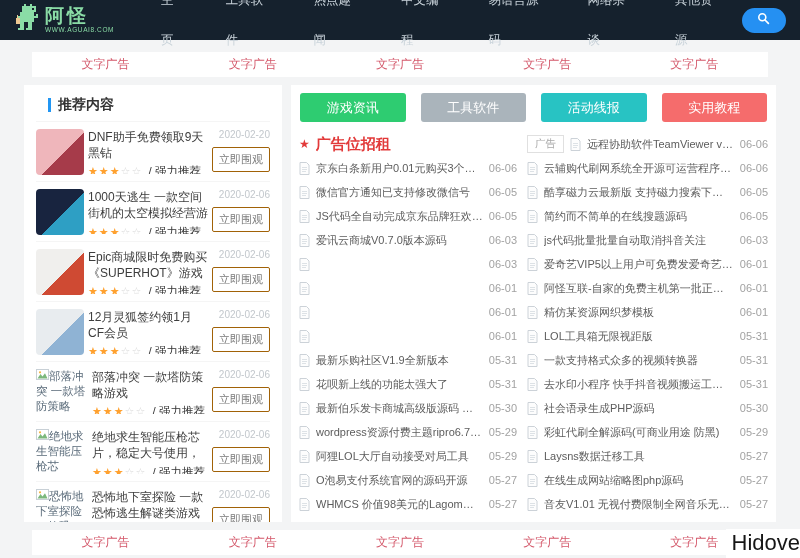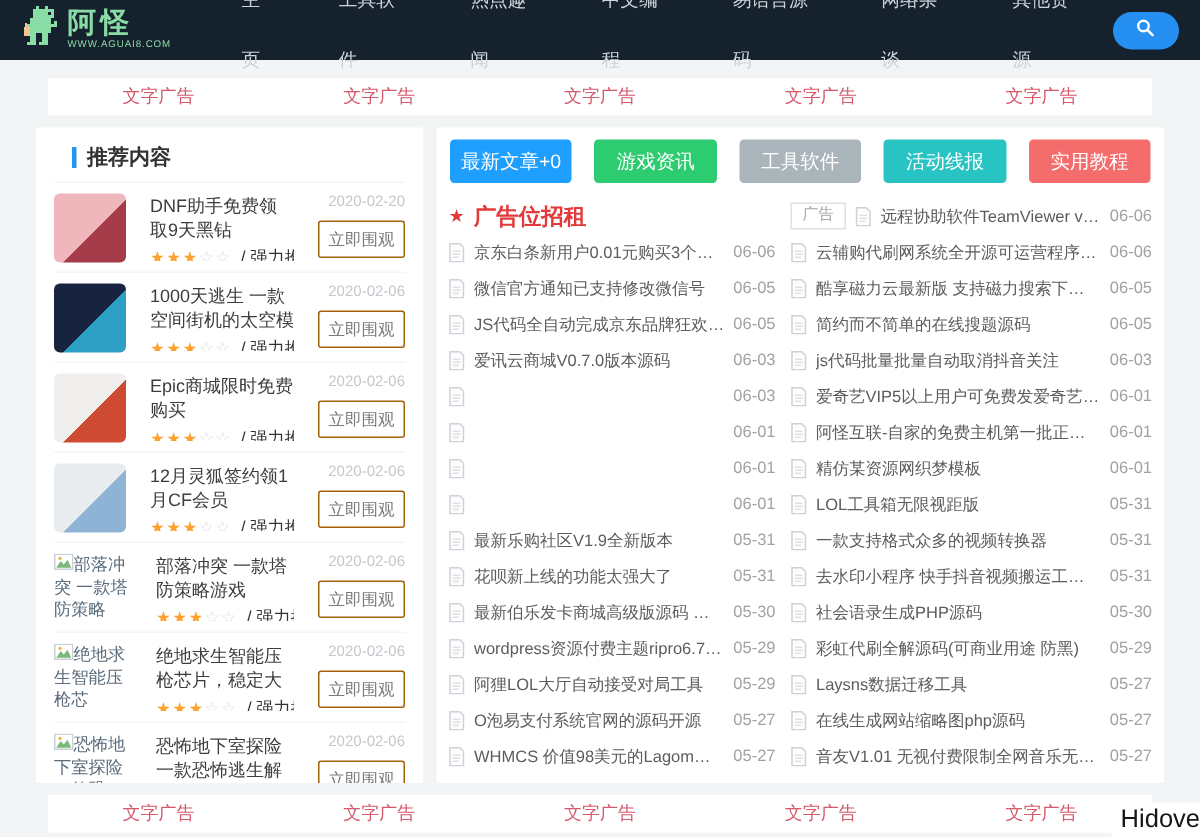--- a/index.html
+++ b/index.html
@@ -31,21 +31,21 @@
   
   .content { display:flex; align-items:stretch; gap:9px; margin:0 24px; height:437px; }
   .card { background:#fff; overflow:hidden; }
   .side-card { width:258px; padding:8px 12px; flex:none; }
   .main-card { flex:1; padding:6px 8px 8px; display:flex; flex-direction:column; }
 
   
   .side-head { display:flex; align-items:center; gap:7px; padding:3px 12px 7px; }
   .side-accent { width:3px; height:14px; background:#2196f3; }
   .side-title { font-size:14px; color:#333; font-weight:bold; }
-  .sitem { display:flex; gap:16px; padding:7px 0; height:60px; border-top:1px solid #f5f5f5; }
+  .sitem { display:flex; gap:4px; padding:7px 0; height:60px; border-top:1px solid #f5f5f5; }
   .thumb { width:48px; height:46px; border-radius:4px; flex:none; cursor:pointer; }
   .thumb.broken { background:#fff; border-radius:0; font-size:11.5px; color:#5a6b7a;
     line-height:1.3; width:52px; overflow:hidden; }
   .smid { flex:1; min-width:0; overflow:hidden; }
   .stitle { display:block; font-size:12px; color:#3d3d3d; line-height:1.35; max-height:33px; overflow:hidden; }
   .srating { margin-top:3px; font-size:11px; white-space:nowrap; }
   .star-f { color:#ffa12f; letter-spacing:1px; }
   .star-e { color:#d9d9d9; letter-spacing:1px; }
   .rating-label { color:#333; font-weight:normal; font-size:11.5px; margin-left:3px; }
   .sright { flex:none; width:58px; display:flex; flex-direction:column; align-items:flex-end; gap:7px; }
@@ -65,21 +65,21 @@
   .alist.right { flex:1; }
   .arow { display:flex; align-items:center; height:24px; gap:6px; }
   .docicon { flex:none; display:inline-flex; }
   .atitle { flex:1; min-width:0; white-space:nowrap; overflow:hidden; text-overflow:ellipsis;
     font-size:11px; color:#5c5c5c; cursor:pointer; }
   .adate { flex:none; font-size:11px; color:#a2a2a2; }
   .badge { flex:none; font-size:10.5px; color:#a8a8a8; border:1px solid #e0e0e0; padding:1px 7px; line-height:1.25; }
   .adhead-star { color:#e23a3a; font-size:12px; flex:none; }
   .atitle.adhead { color:#e23a3a; font-weight:bold; font-size:15px; }
 
-  .footer-brand { position:absolute; right:0; bottom:0; font-size:17px; color:#161616; background:#fff; padding:1px 0 2px 6px; }
+  .footer-brand { position:absolute; right:0; bottom:0; font-size:22px; color:#161616; background:#fff; padding:1px 0 2px 6px; }
 </style>
 </head>
 <body>
 
 <div class="navbar">
   <div class="logo">
     <span>
       <svg width="26" height="28" viewBox="0 0 13 14" shape-rendering="crispEdges">
         <g fill="#8adca6">
           <rect x="5" y="0" width="1" height="1"></rect>
@@ -225,21 +225,20 @@
           <div class="sright">
             <span class="sdate">2020-02-06</span>
             <button class="view-btn">立即围观</button>
           </div>
         </div>
       </div>
   </div>
 
   <div class="card main-card">
     <div class="btn-row" id="cat-btns">
-        <button class="cat-btn" style="background: rgb(30, 159, 255);">最新文章+0</button>
         <button class="cat-btn" style="background: rgb(46, 204, 113);">游戏资讯</button>
         <button class="cat-btn" style="background: rgb(170, 180, 187);">工具软件</button>
         <button class="cat-btn" style="background: rgb(40, 195, 195);">活动线报</button>
         <button class="cat-btn" style="background: rgb(245, 108, 108);">实用教程</button>
       </div>
     <div class="lists">
       <div class="alist left" id="list-left">
           <div class="arow">
             <span class="adhead-star">★</span>
             <a class="atitle adhead" href="#">广告位招租</a>

